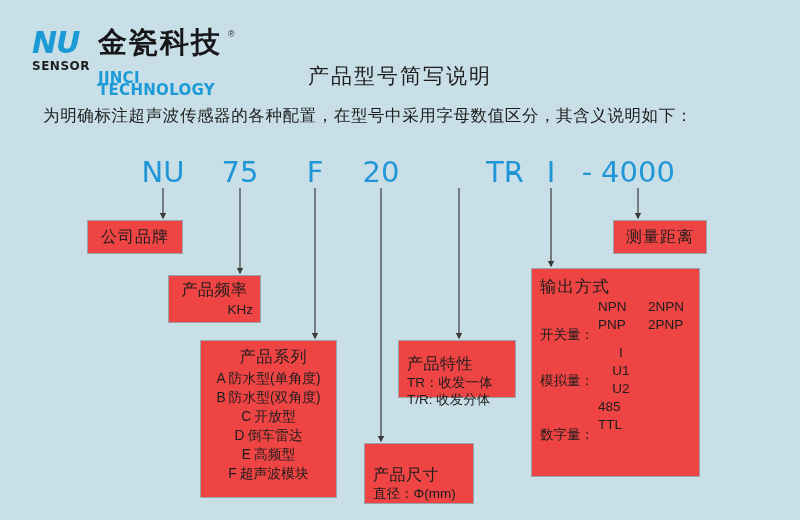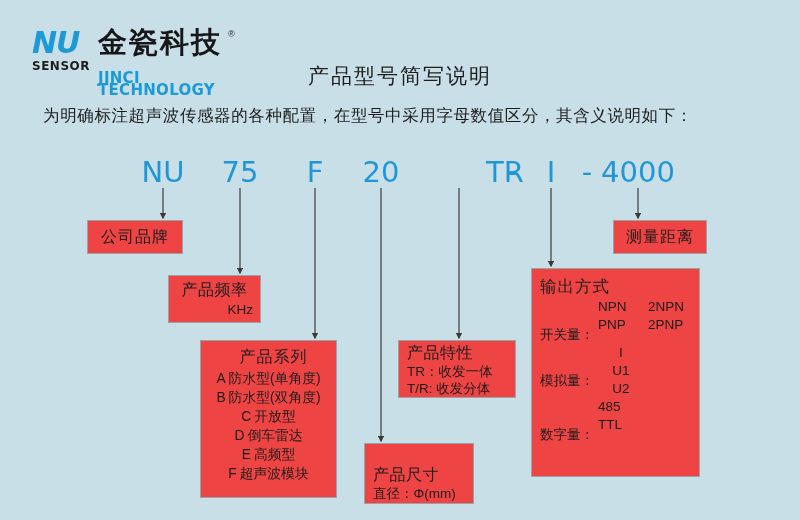--- a/index.html
+++ b/index.html
@@ -205,21 +205,21 @@
     color: #1d1d1d;
   }
   .series-key { margin-right: 3px; }
 
   
   #box-feature {
     left: 398px;
     top: 340px;
     width: 118px;
     height: 58px;
-    padding: 1px 8px;
+    padding: 12px 8px;
   }
   #box-feature .box-title { font-size: 16px; letter-spacing: 0.5px; line-height: 21px; }
   #box-feature .box-sub { font-size: 13.5px; line-height: 17px; }
 
   
   #box-size {
     left: 364px;
     top: 443px;
     width: 110px;
     height: 61px;

